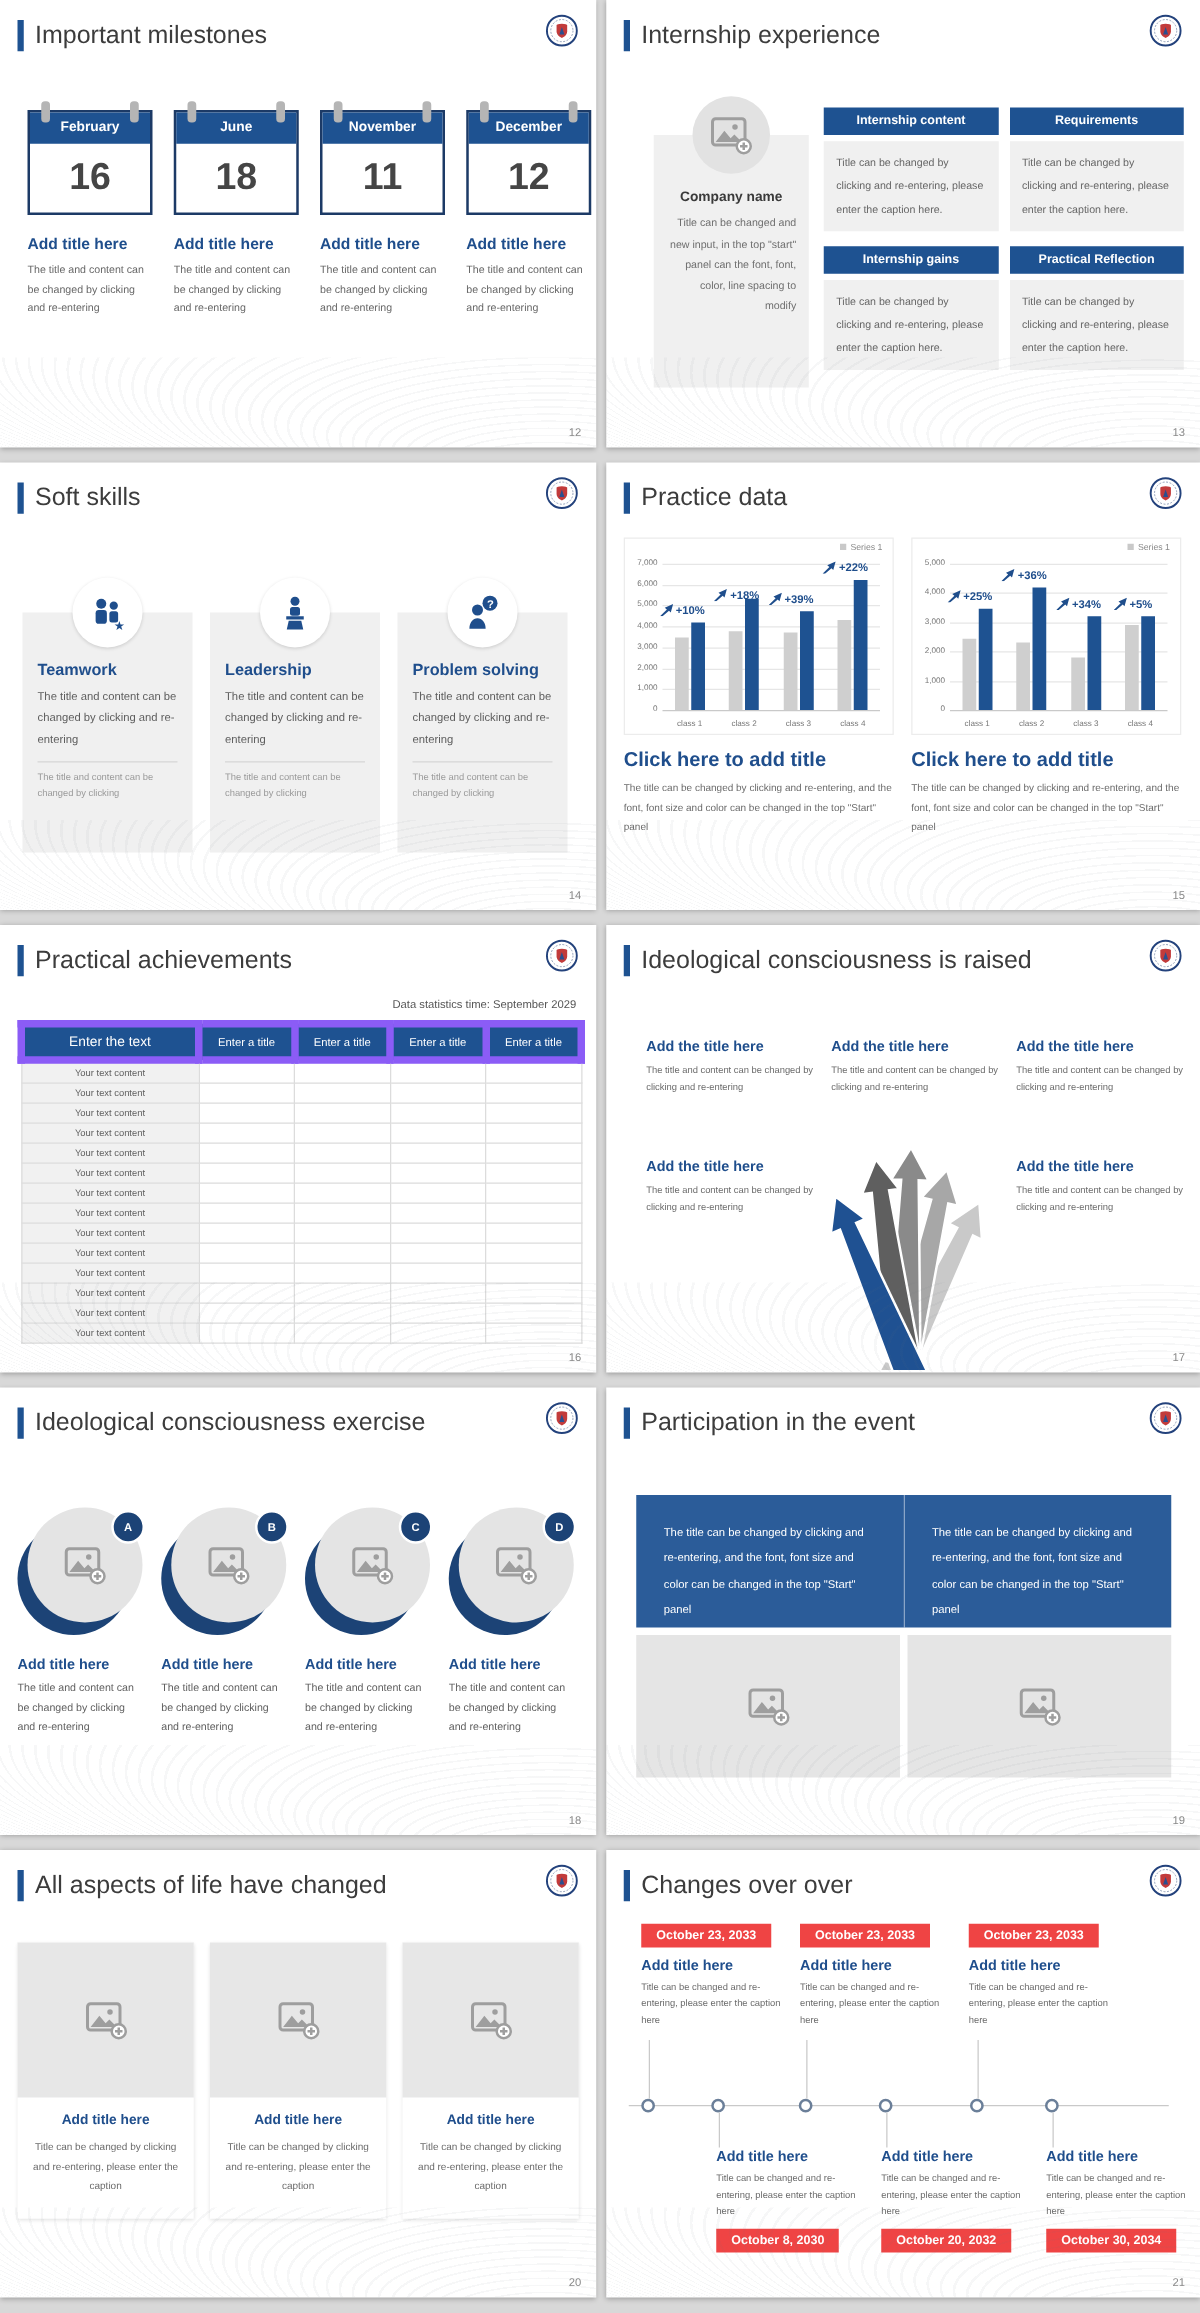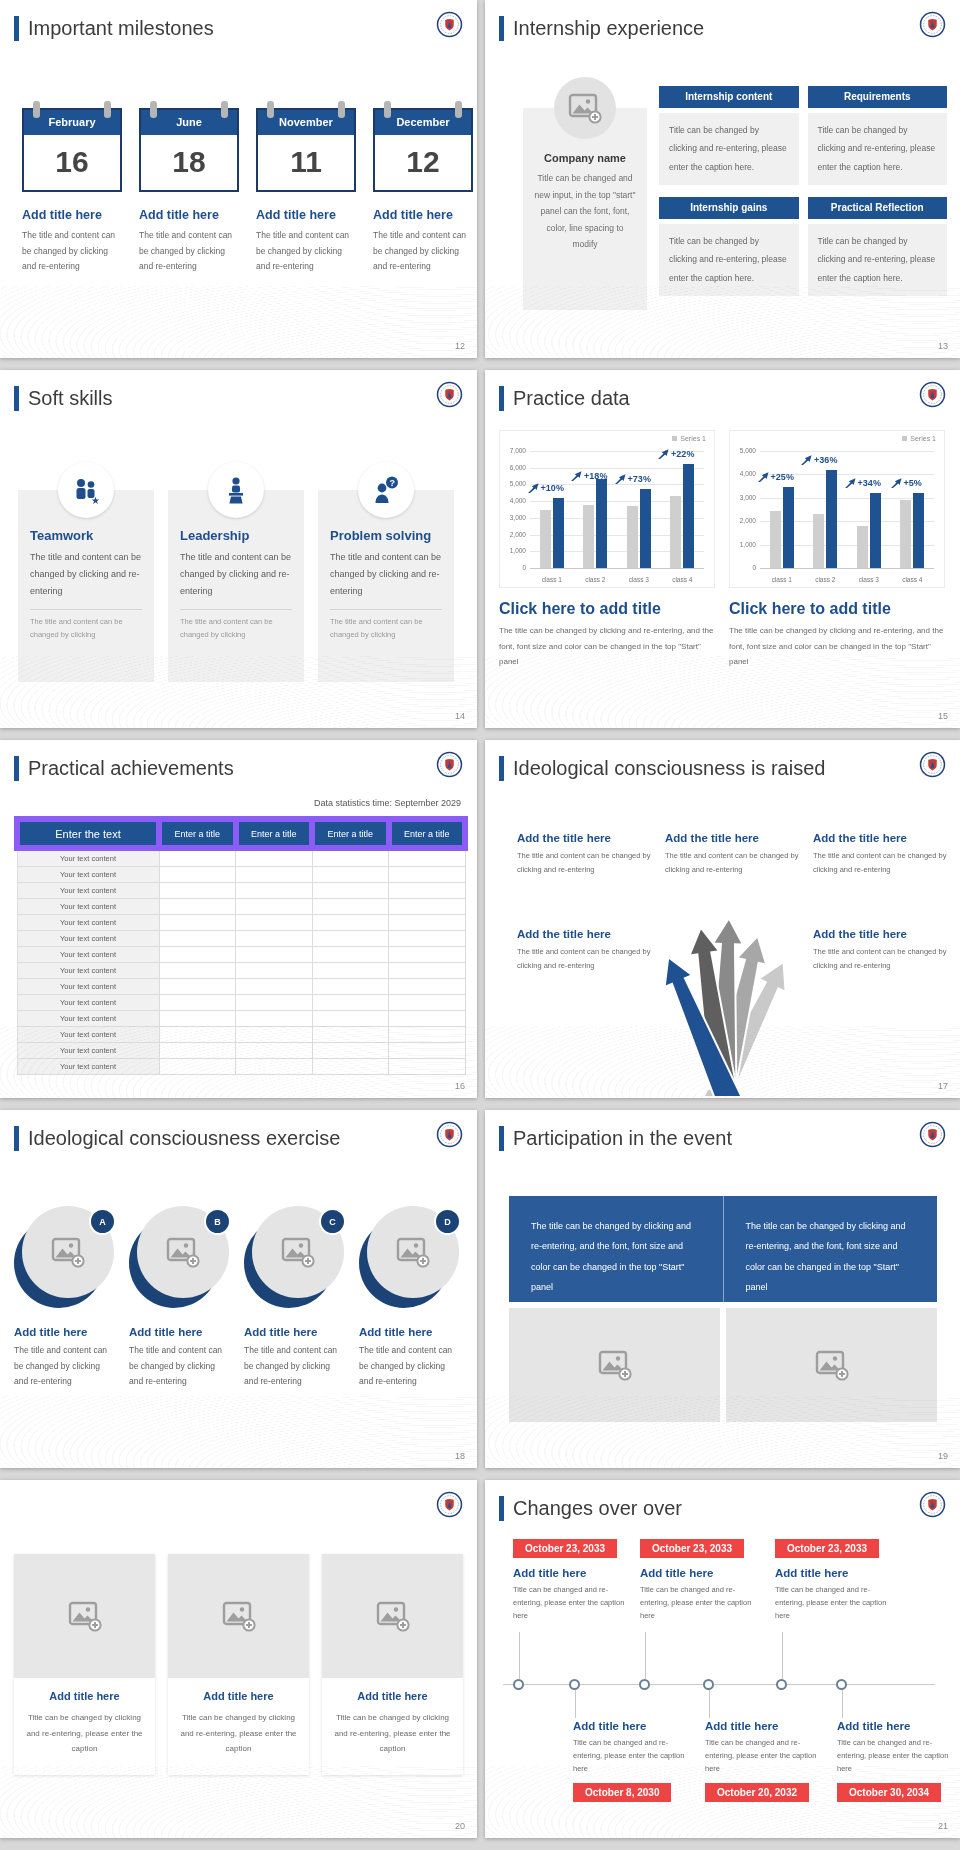--- a/index.html
+++ b/index.html
@@ -14,32 +14,32 @@
     background:repeating-radial-gradient(140% 130% at 92% 150%, rgba(100,110,120,.055) 0 1px, transparent 1px 5px);}
   .s-head{position:absolute;top:16px;left:14px;display:flex;align-items:center;gap:9px;z-index:2;}
   .s-bar{width:5px;height:25px;background:var(--fill);}
   .s-title{margin:0;font-size:20px;font-weight:normal;color:#3c3c3c;white-space:nowrap;}
   .s-logo{position:absolute;top:11px;right:14px;width:27px;height:27px;z-index:2;}
   .s-page{position:absolute;bottom:7px;right:12px;font-size:9px;color:#8a8a8a;z-index:2;}
   .blue-h{color:var(--navy);font-weight:bold;}
   
   .ms-row{position:absolute;top:88px;left:22px;display:flex;gap:17px;}
   .ms-item{width:100px;}
-  .cal{position:relative;border:2px solid #1c3a66;height:84px;background:#fff;box-sizing:border-box;margin-top:20px;}
+  .cal{position:relative;border:2px solid #1c3a66;height:84px;background:#fff;box-sizing:border-box;}
   .pin{position:absolute;top:-9px;width:7px;height:17px;background:#b5b5b5;border-radius:3px;}
   .pin-l{left:9px}.pin-r{right:9px}
   .cal-head{height:25px;background:var(--fill);color:#fff;font-weight:bold;font-size:11px;text-align:center;line-height:25px;}
   .cal-day{font-size:30px;font-weight:bold;color:#454545;text-align:center;line-height:54px;}
   .ms-item h3{font-size:12.5px;margin:16px 0 6px;}
   .ms-item p{font-size:8.5px;line-height:1.85;margin:0;color:#676767;}
   
   .company-card{position:absolute;left:38px;top:108px;width:124px;height:202px;background:#f0f0f0;}
   .company-ph{position:absolute;left:69px;top:77px;width:62px;height:62px;background:#e2e2e2;border-radius:50%;display:flex;align-items:center;justify-content:center;z-index:2;}
   .company-card h3{margin:44px 0 2px;text-align:center;font-size:11px;color:#3a3a3a;}
-  .company-card p{font-size:8.5px;color:#6e6e6e;line-height:1.95;padding:4px 10px 0;text-align:center;margin:0;}
+  .company-card p{font-size:8.5px;color:#6e6e6e;line-height:1.95;padding:4px 10px 0;text-align:right;margin:0;}
   .int-grid{position:absolute;left:174px;top:86px;width:288px;display:grid;grid-template-columns:1fr 1fr;gap:12px 9px;}
   .int-cell .hd{background:var(--fill);color:#fff;font-weight:bold;font-size:10px;text-align:center;line-height:22px;height:22px;}
   .int-cell .bd{background:#f0f0f0;font-size:8.5px;color:#666;line-height:2.15;padding:8px 10px;height:72px;box-sizing:border-box;margin-top:5px;}
   
   .skill-row{position:absolute;left:18px;top:120px;display:flex;gap:14px;}
   .skill-card{width:136px;height:192px;background:#f0f0f0;position:relative;padding:0 12px;box-sizing:border-box;}
   .skill-ic{position:absolute;top:-28px;left:40px;width:56px;height:56px;background:#fff;border-radius:50%;box-shadow:0 1px 3px rgba(0,0,0,.15);display:flex;align-items:center;justify-content:center;}
   .skill-card h3{font-size:13px;margin:38px 0 6px;}
   .skill-card .b{font-size:9px;line-height:1.9;color:#5d5d5d;margin:0;}
   .skill-card .fn{border-top:1px solid #d5d5d5;margin-top:9px;padding-top:6px;font-size:7.5px;color:#9a9a9a;line-height:1.7;}
@@ -310,21 +310,21 @@
               </svg>
               <span>+18%</span>
             </div>
             <div class="xlab" style="left: 35.25px; width: 60px;">class 2</div>
             <div class="bar g" style="left: 96.75px; width: 11px; height: 61.8429px;"></div>
             <div class="bar b" style="left: 109.75px; width: 11px; height: 79.3929px;"></div>
             <div class="ann" style="left: 72.75px; width: 60px; top: 22.6071px;">
               <svg width="11" height="10" viewBox="0 0 11 10">
                 <path d="M0 10 L5.5 4.5 L3.8 3.2 L10.5 0.2 L8.6 7 L7.2 5.6 L2 10 Z" fill="#1f4e8c"></path>
               </svg>
-              <span>+73%</span>
+              <span>+39%</span>
             </div>
             <div class="xlab" style="left: 78.75px; width: 60px;">class 3</div>
             <div class="bar g" style="left: 140.25px; width: 11px; height: 71.8714px;"></div>
             <div class="bar b" style="left: 153.25px; width: 11px; height: 103.629px;"></div>
             <div class="ann" style="left: 116.25px; width: 60px; top: -1.62857px;">
               <svg width="11" height="10" viewBox="0 0 11 10">
                 <path d="M0 10 L5.5 4.5 L3.8 3.2 L10.5 0.2 L8.6 7 L7.2 5.6 L2 10 Z" fill="#1f4e8c"></path>
               </svg>
               <span>+22%</span>
             </div>
@@ -679,20 +679,24 @@
           <circle cx="20" cy="8.5" r="2.2" fill="#9e9e9e"></circle>
           <path d="M4.5 20.5 L11.5 11.5 L16.5 17.5 L19.5 14.5 L25.5 20.5 Z" fill="#9e9e9e"></path>
           <circle cx="27" cy="24" r="5.6" fill="#fff" stroke="#9e9e9e" stroke-width="2"></circle>
           <path d="M27 21 v6 M24 24 h6" stroke="#9e9e9e" stroke-width="2"></path>
         </svg>
       </div>
     <span class="s-page">19</span>
   </section>
 
   <section class="slide" style="left:0;top:1480px">
+    <div class="s-head">
+      <span class="s-bar"></span>
+      <h2 class="s-title">All aspects of life have changed</h2>
+    </div>
     <span class="s-logo"><svg width="27" height="27" viewBox="0 0 28 28">
           <circle cx="14" cy="14" r="12.4" fill="#fff" stroke="#23427c" stroke-width="1.6"></circle>
           <circle cx="14" cy="14" r="9.2" fill="#fff" stroke="#8d9bb5" stroke-width="0.8" stroke-dasharray="1.6 1.3"></circle>
           <path d="M14 8.3 c2.7 0 4.4 1 4.4 1 v5.3 c0 3.1 -2.7 4.8 -4.4 5.5 c-1.7 -0.7 -4.4 -2.4 -4.4 -5.5 v-5.3 c0 0 1.7 -1 4.4 -1 z" fill="#c23b3b"></path>
           <path d="M14 11 l2.1 6.3 h-4.2 z" fill="#2a4f8f"></path>
         </svg></span>
     <div class="al-card" style="left:14px">
       <div class="al-img img-ph">
           <svg width="34" height="31" viewBox="0 0 34 31">
             <rect x="2" y="2" width="26" height="21" rx="2.5" fill="none" stroke="#9e9e9e" stroke-width="2.4"></rect>

